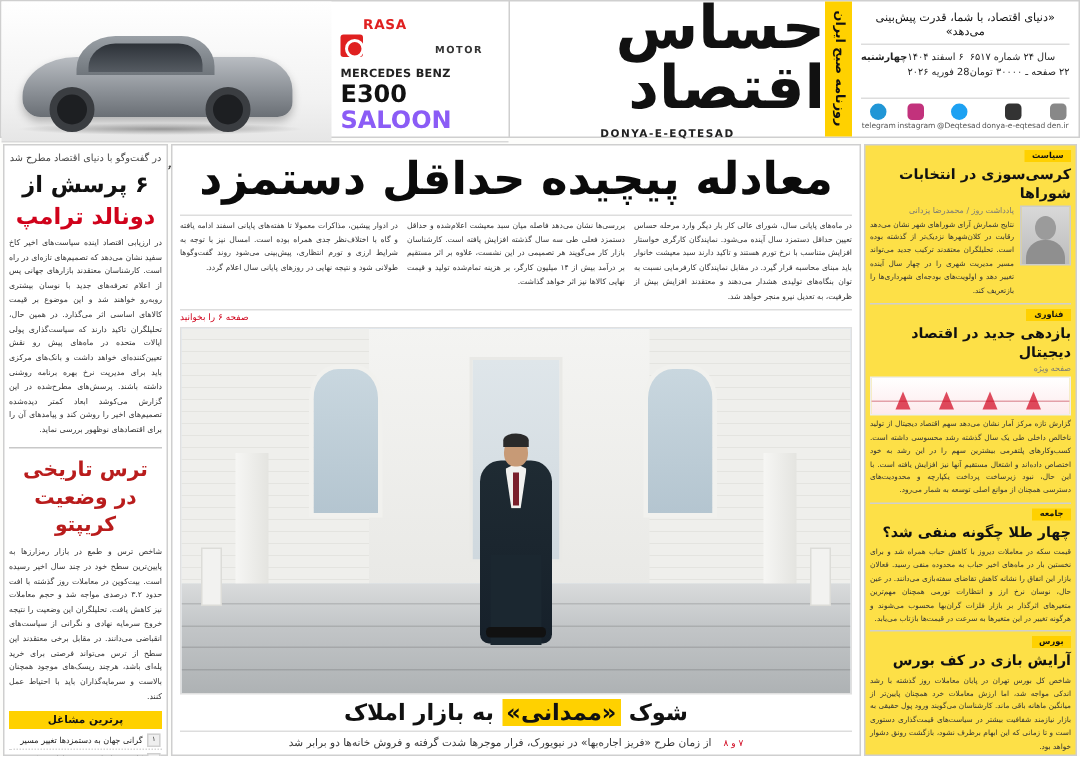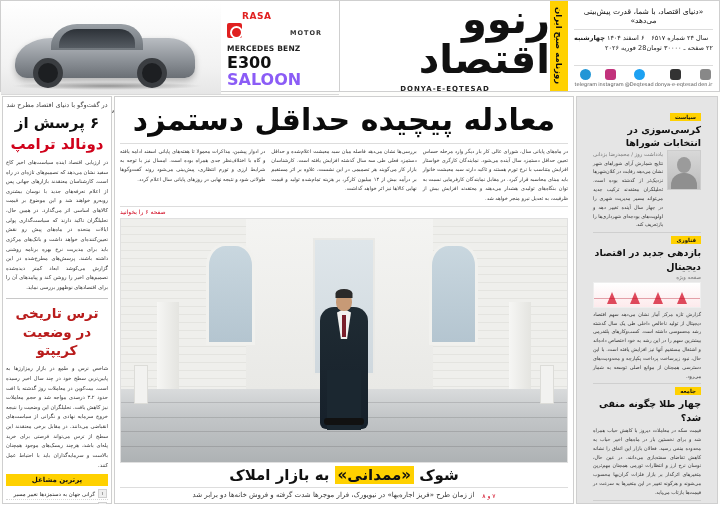--- a/index.html
+++ b/index.html
@@ -179,21 +179,21 @@
   }
   .mast-dates {
     display: flex;
     width: 100%;
     justify-content: space-between;
     font-size: 6.5px;
     color: #222;
     margin-top: 4px;
     line-height: 1.5;
   }
-  .mast-dates .col { text-align: center; }
+  .mast-dates .col { text-align: left; }
   .mast-dates .col.strong { font-weight: bold; }
   .mast-social {
     margin-top: auto;
     width: 100%;
     border-top: 1px solid #ddd;
     padding-top: 3px;
     display: flex;
     justify-content: space-around;
     direction: ltr;
   }
@@ -453,22 +453,22 @@
   .pg-badge {
     font-size: 6px; color: #d0021b;
   }
 
   
   .right-col {
     position: absolute;
     top: 96px; left: 576px;
     width: 142px; height: 408px;
     border: 1px solid #cfcfcf;
-    background: #e5e5e5;
-    padding: 16px;
+    background: #fde047;
+    padding: 3px;
     display: flex;
     flex-direction: column;
     gap: 3px;
   }
   .r-item { display: flex; flex-direction: column; }
   .r-tag {
     align-self: flex-start;
     background: #ffd100;
     font-size: 5.5px;
     font-weight: bold;
@@ -577,21 +577,21 @@
       </div>
     </div>
     <div class="ad-bottom">
       <div class="b1">رسا موتور خاورمیانه</div>
       <div class="b2">فروش و خدمات مرسدس بنز، رنوو، سوزوکی و جی‌ای‌سی</div>
     </div>
   </div>
 
   <div class="masthead">
     <div class="mast-title">
-      <div class="big">رنوو اقتصاد</div>
+      <div class="big">حساس اقتصاد</div>
       <div class="lat">DONYA-E-EQTESAD</div>
     </div>
     <div class="mast-strip">روزنامه صبح ایران</div>
     <div class="mast-meta">
       <div class="mast-slogan">«دنیای اقتصاد، با شما، قدرت پیش‌بینی می‌دهد»</div>
       <div class="mast-dates">
         <div class="col">
           <div>سال ۲۴ شماره ۶۵۱۷</div>
           <div>۲۲ صفحه ـ ۳۰۰۰۰ تومان</div>
         </div>

